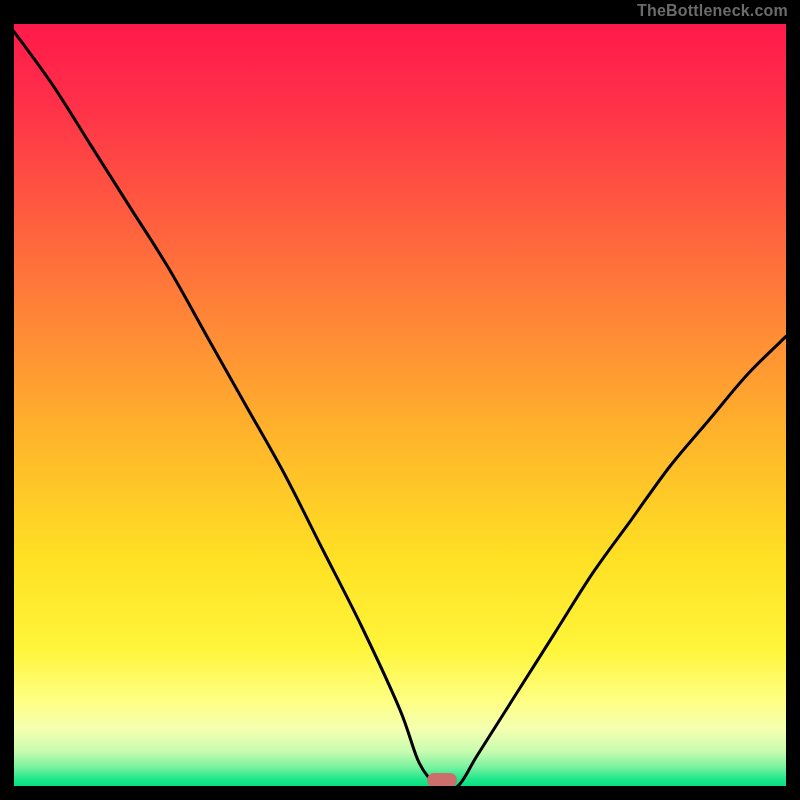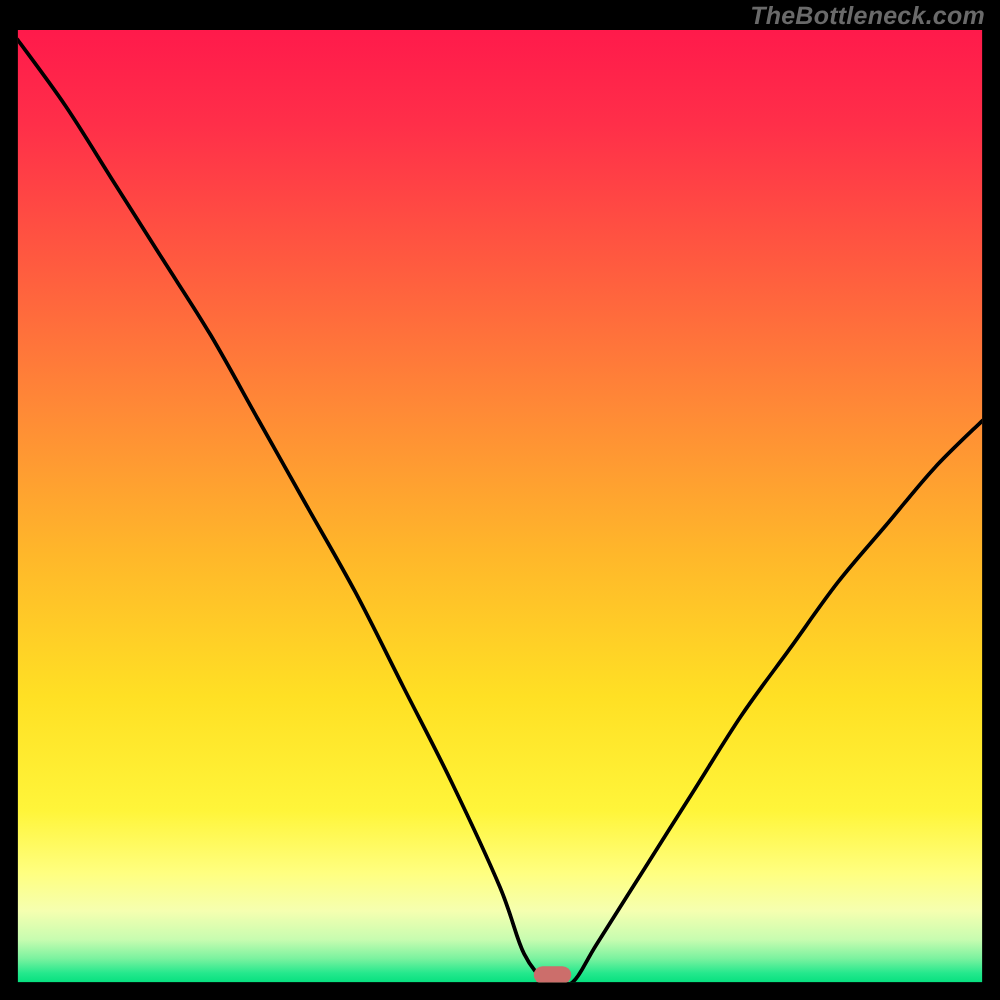--- a/index.html
+++ b/index.html
@@ -38,25 +38,24 @@
     height: 14px;
     border-radius: 7px;
     background: #cc6e6b;
     transform: translate(-50%, -50%);
   }
   .watermark {
     position: absolute;
     top: 2px;
     right: 12px;
     font-family: Arial, Helvetica, sans-serif;
-    font-size: 20px;
+    font-size: 16px;
     font-weight: 600;
     color: #6a6a6a;
     letter-spacing: 0.2px;
-    font-style: italic;
   }
 </style>
 </head>
 <body>
 <div class="frame">
 
   <div class="watermark">TheBottleneck.com</div>
 
   <div class="plot">
     <svg class="gradient" viewBox="0 0 772 762" preserveAspectRatio="none">

